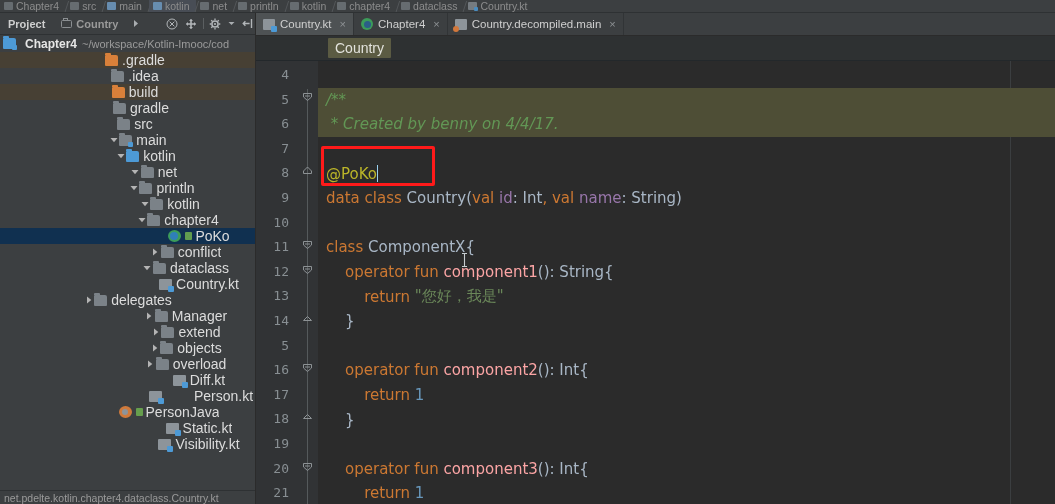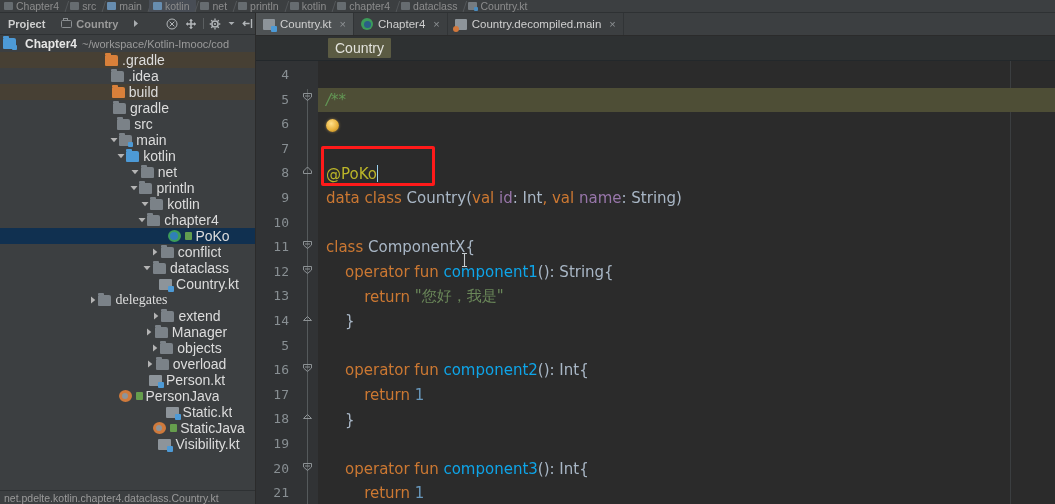--- a/index.html
+++ b/index.html
@@ -137,21 +137,21 @@
     font-family:"DejaVu Sans","Liberation Sans",sans-serif;
     font-size:15px;white-space:pre;display:flex;align-items:center;
     padding-left:8px;box-sizing:border-box;
   }
   .doc-hl{background:#4e4e36;}
   .margin-guide{position:absolute;top:0;bottom:0;width:1px;background:#3b3e40;}
 
   
   .c-kw{color:#cc7832;}
   .c-type{color:#a9b7c6;}
-  .c-fn{color:#0ea5e9;}
+  .c-fn{color:#fca5a5;}
   .c-param{color:#9876aa;}
   .c-str{color:#6a8759;}
   .c-num{color:#6897bb;}
   .c-doc{color:#629755;font-style:italic;}
   .c-ann{color:#bbb529;}
   .c-plain{color:#a9b7c6;}
   .c-punc{color:#a9b7c6;}
 
   .caret{display:inline-block;width:1.5px;height:17px;background:#9ad1f0;vertical-align:-3px;}
 
@@ -378,86 +378,85 @@
               </svg>
             </span>
             <span class="fico folder"></span>
             <span class="tlabel">dataclass</span>
           </div>
           <div class="trow" style="padding-left: 132px;">
             <span class="arrow"></span>
             <span class="fico kt"></span>
             <span class="tlabel">Country.kt</span>
           </div>
-          <div class="trow" style=" font-family: Liberation Serif, serif;">
+          <div class="trow" style="">
             <span class="arrow">
               <svg width="6" height="8" viewBox="0 0 6 8">
                 <path d="M1 0.5 L1 7.5 L5.3 4 Z" fill="#b4b4b4"></path>
               </svg>
             </span>
             <span class="fico folder"></span>
             <span class="tlabel">delegates</span>
           </div>
           <div class="trow" style="padding-left: 116px;">
             <span class="arrow">
               <svg width="6" height="8" viewBox="0 0 6 8">
                 <path d="M1 0.5 L1 7.5 L5.3 4 Z" fill="#b4b4b4"></path>
               </svg>
             </span>
             <span class="fico folder"></span>
-            <span class="tlabel">extend</span>
+            <span class="tlabel">Manager</span>
           </div>
           <div class="trow" style="padding-left: 116px;">
             <span class="arrow">
               <svg width="6" height="8" viewBox="0 0 6 8">
                 <path d="M1 0.5 L1 7.5 L5.3 4 Z" fill="#b4b4b4"></path>
               </svg>
             </span>
             <span class="fico folder"></span>
-            <span class="tlabel">Manager</span>
+            <span class="tlabel">extend</span>
           </div>
           <div class="trow" style="padding-left: 116px;">
             <span class="arrow">
               <svg width="6" height="8" viewBox="0 0 6 8">
                 <path d="M1 0.5 L1 7.5 L5.3 4 Z" fill="#b4b4b4"></path>
               </svg>
             </span>
             <span class="fico folder"></span>
             <span class="tlabel">objects</span>
           </div>
           <div class="trow" style="padding-left: 116px;">
             <span class="arrow">
               <svg width="6" height="8" viewBox="0 0 6 8">
                 <path d="M1 0.5 L1 7.5 L5.3 4 Z" fill="#b4b4b4"></path>
               </svg>
             </span>
             <span class="fico folder"></span>
             <span class="tlabel">overload</span>
           </div>
-          <div class="trow" style="padding-left: 108px;">
+          <div class="trow" style="padding-left: 132px;">
+            <span class="arrow"></span>
+            <span class="fico kt"></span>
+            <span class="tlabel">Diff.kt</span>
+          </div>
+          <div class="trow" style="padding-left: 108px; gap: 28px;">
             <span class="arrow"></span>
             <span class="fico kt"></span>
             <span class="tlabel">Person.kt</span>
           </div>
           <div class="trow" style="padding-left: 72px;">
             <span class="arrow"></span>
             <span class="fico jclass"></span>
             <span class="mini-k"></span>
             <span class="tlabel">PersonJava</span>
           </div>
           <div class="trow" style="padding-left: 132px;">
             <span class="arrow"></span>
             <span class="fico kt"></span>
             <span class="tlabel">Static.kt</span>
-          </div>
-          <div class="trow" style="padding-left: 132px;">
-            <span class="arrow"></span>
-            <span class="fico jclass"></span>
-            <span class="mini-k"></span>
-            <span class="tlabel">StaticJava</span>
           </div>
           <div class="trow" style="padding-left: 132px;">
             <span class="arrow"></span>
             <span class="fico kt"></span>
             <span class="tlabel">Visibility.kt</span>
           </div>
         </div>
 
       <div class="statusbar">
         <span>net.pdelte.kotlin.chapter4.dataclass.Country.kt</span>
@@ -556,20 +555,21 @@
                 <path d="M4 6 H9" stroke="#8d9295"></path>
               </svg>
           </div>
         </div>
 
         <div class="codewrap" id="codewrap">
           <div class="margin-guide" style="left:692px"></div>
           <div class="bulb" style="left:8px;top:58px"></div>
         <div class="rowline" style="top: 2px;"></div>
             <div class="rowline doc-hl" style="top: 26.6px;"><span class="c-doc">/**</span></div>
+            <div class="rowline doc-hl" style="top: 51.2px;"><span class="c-doc"> * Created by benny on 4/4/17.</span></div>
             <div class="rowline" style="top: 75.8px;"></div>
             <div class="rowline" style="top: 100.4px;"><span class="c-ann">@PoKo</span><span class="caret"></span></div>
             <div class="rowline" style="top: 125px;"><span class="c-kw">data class </span><span class="c-type">Country</span><span class="c-punc">(</span><span class="c-kw">val </span><span class="c-param">id</span><span class="c-type">: Int</span><span class="c-kw">, </span><span class="c-kw">val </span><span class="c-param">name</span><span class="c-type">: String)</span></div>
             <div class="rowline" style="top: 149.6px;"></div>
             <div class="rowline" style="top: 174.2px;"><span class="c-kw">class </span><span class="c-type">ComponentX{</span></div>
             <div class="rowline" style="top: 198.8px;"><span class="c-plain">    </span><span class="c-kw">operator fun </span><span class="c-fn">component1</span><span class="c-type">(): String{</span></div>
             <div class="rowline" style="top: 223.4px;"><span class="c-plain">        </span><span class="c-kw">return </span><span class="c-str">"您好，我是"</span></div>
             <div class="rowline" style="top: 248px;"><span class="c-plain">    }</span></div>
             <div class="rowline" style="top: 272.6px;"></div>
             <div class="rowline" style="top: 297.2px;"><span class="c-plain">    </span><span class="c-kw">operator fun </span><span class="c-fn">component2</span><span class="c-type">(): Int{</span></div>

